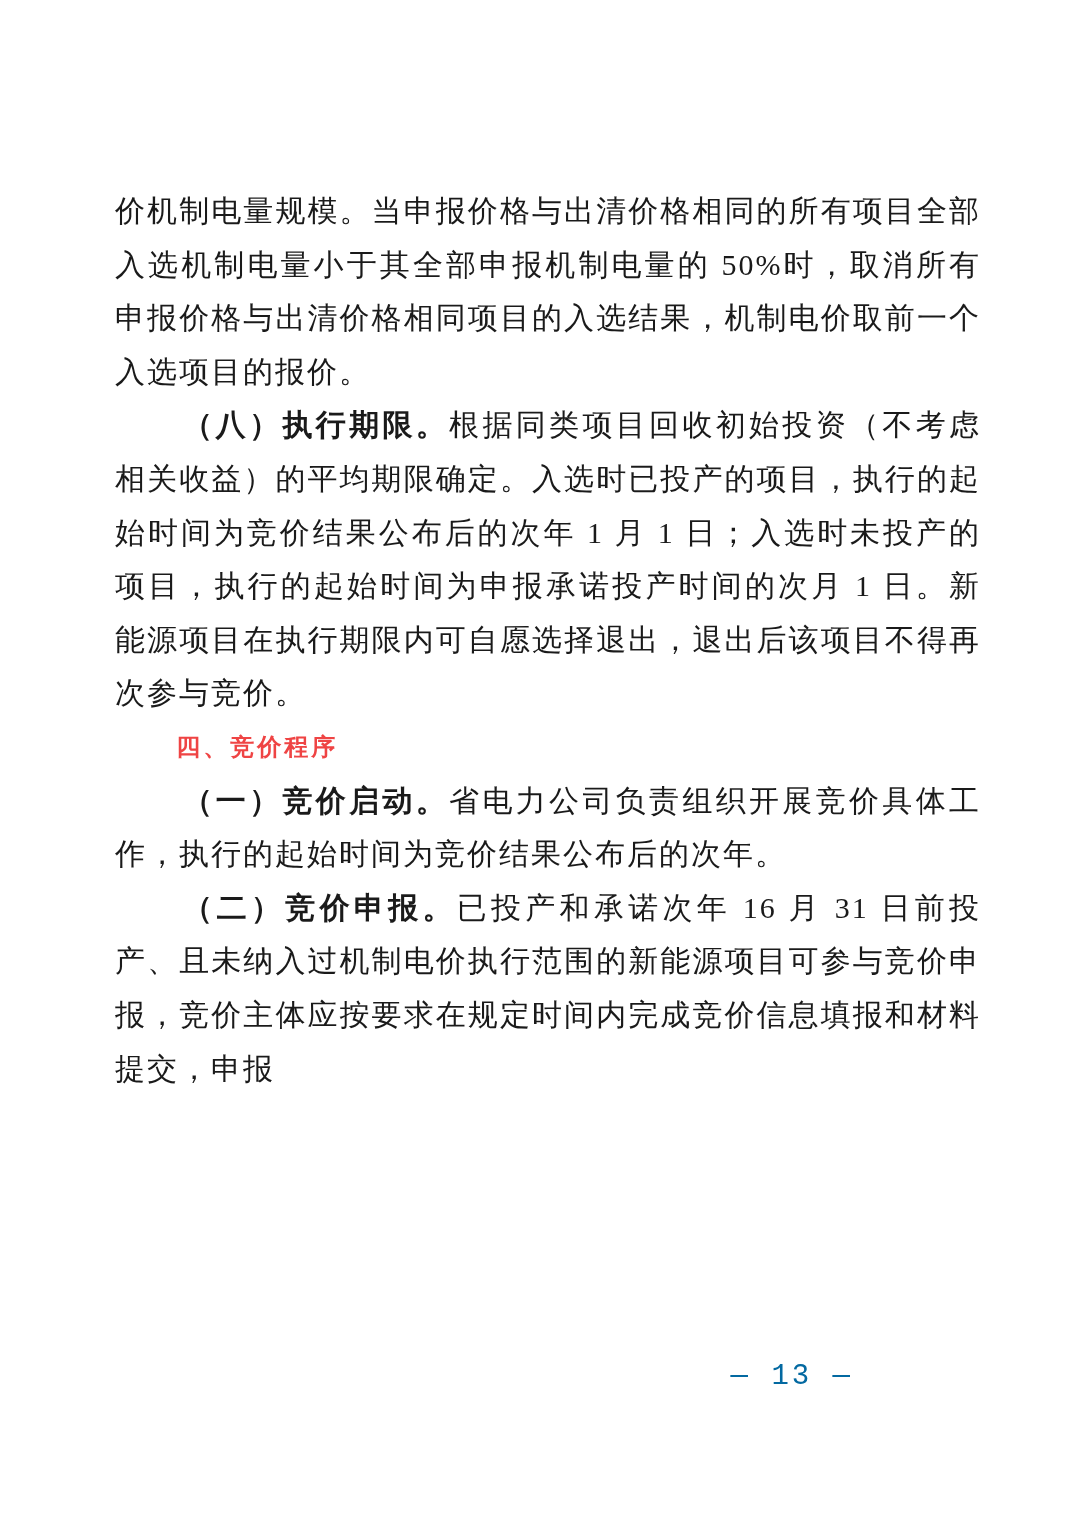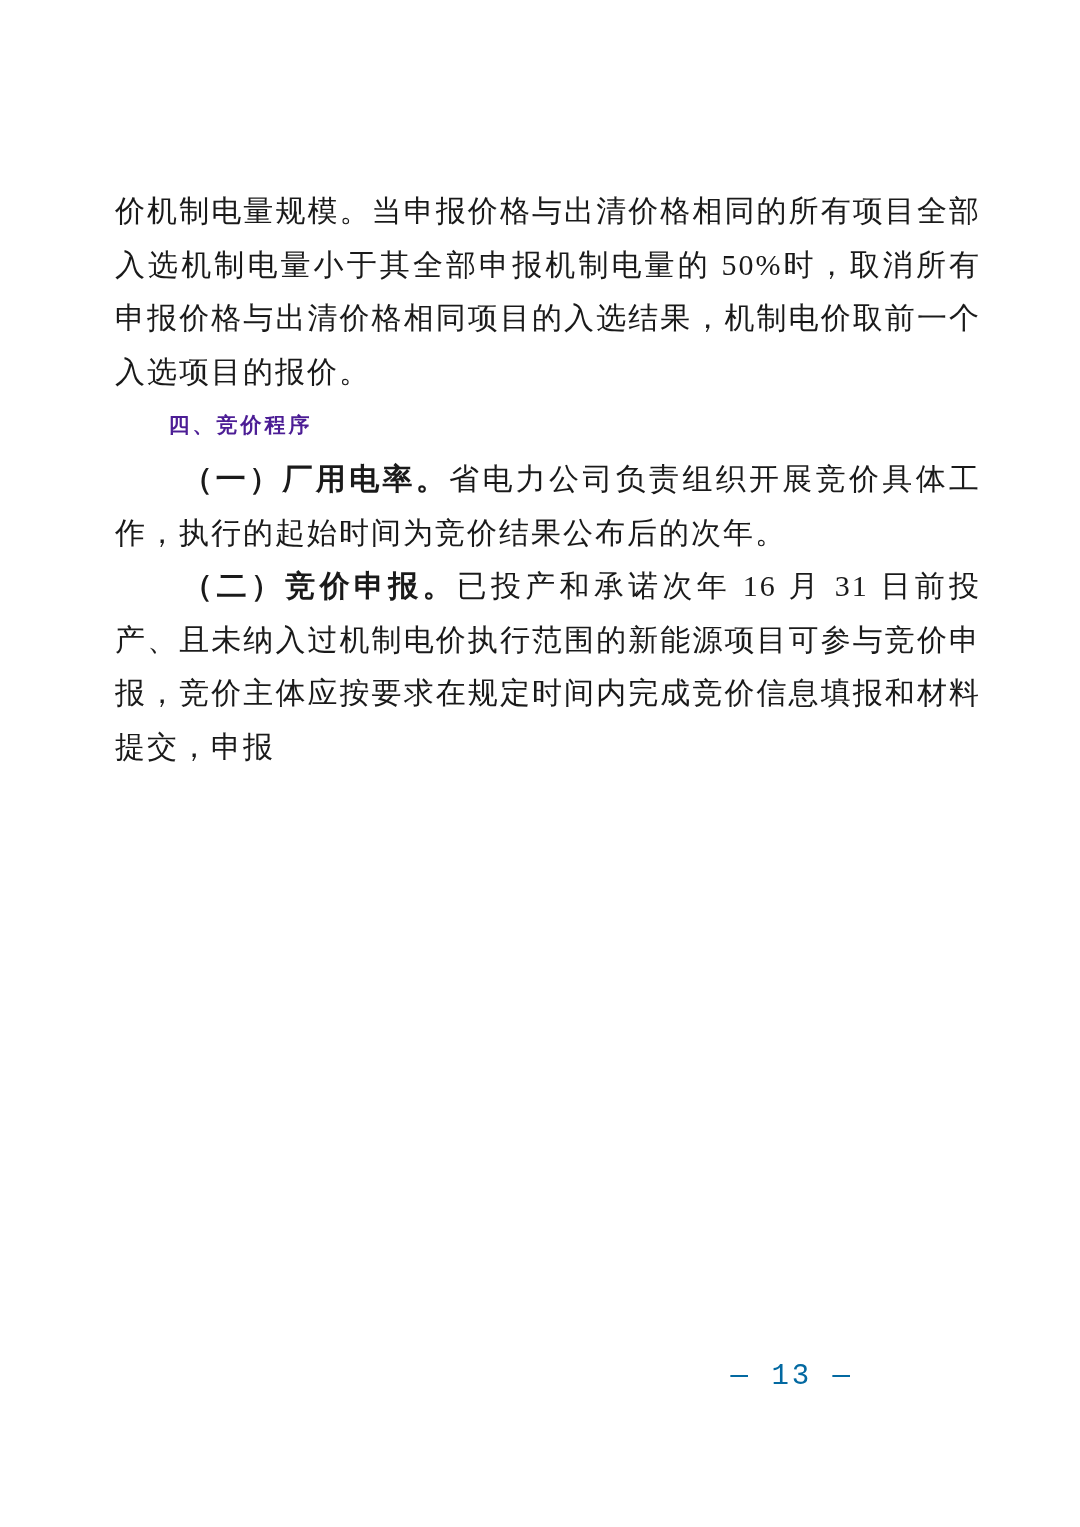--- a/index.html
+++ b/index.html
@@ -35,49 +35,50 @@
   .para.no-indent {
     text-indent: 0;
   }
   .lead {
     font-weight: bold;
   }
   .heading {
     margin: 0;
     font-family: "Liberation Sans", "DejaVu Sans", sans-serif;
     font-weight: bold;
-    font-size: 21px;
+    font-size: 24px;
     line-height: 53.6px;
     letter-spacing: 3px;
     text-indent: 2.55em;
-    color: #4c1d95;
+    color: #ef4444;
   }
   .footer {
     position: absolute;
     top: 1360px;
     right: 172px;
     font-size: 29px;
     letter-spacing: 3px;
     color: #0369a1;
     font-family: Liberation Mono, monospace;
   }
 </style>
 </head>
 <body>
 
 <div class="page">
   <div class="content">
 
     <p class="para no-indent"><span>价机制电量规模。当申报价格与出清价格相同的所有项目全部入选机制电量小于其全部申报机制电量的 50%时，取消所有申报价格与出清价格相同项目的入选结果，机制电价取前一个入选项目的报价。</span></p>
 
 
+    <p class="para"><span class="lead">（八）执行期限。</span><span>根据同类项目回收初始投资（不考虑相关收益）的平均期限确定。入选时已投产的项目，执行的起始时间为竞价结果公布后的次年 1 月 1 日；入选时未投产的项目，执行的起始时间为申报承诺投产时间的次月 1 日。新能源项目在执行期限内可自愿选择退出，退出后该项目不得再次参与竞价。</span></p>
 
 
     <h2 class="heading">四、竞价程序</h2>
 
-    <p class="para"><span class="lead">（一）厂用电率。</span><span>省电力公司负责组织开展竞价具体工作，执行的起始时间为竞价结果公布后的次年。</span></p>
+    <p class="para"><span class="lead">（一）竞价启动。</span><span>省电力公司负责组织开展竞价具体工作，执行的起始时间为竞价结果公布后的次年。</span></p>
 
     <p class="para"><span class="lead">（二）竞价申报。</span><span>已投产和承诺次年 16 月 31 日前投产、且未纳入过机制电价执行范围的新能源项目可参与竞价申报，竞价主体应按要求在规定时间内完成竞价信息填报和材料提交，申报</span></p>
 
   </div>
 
   <div class="footer">— 13 —</div>
 </div>
 
 </body></html>

